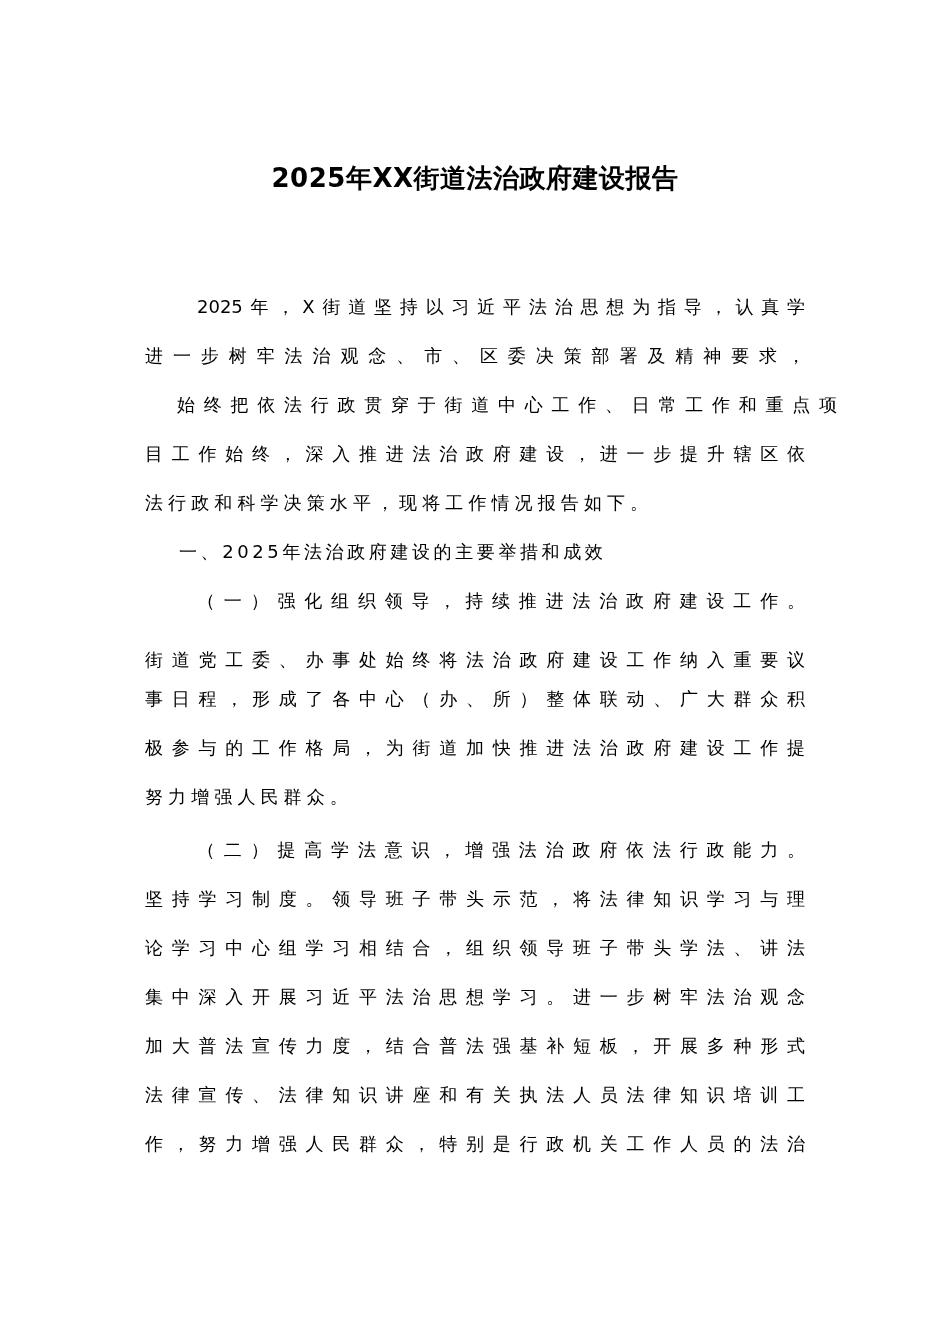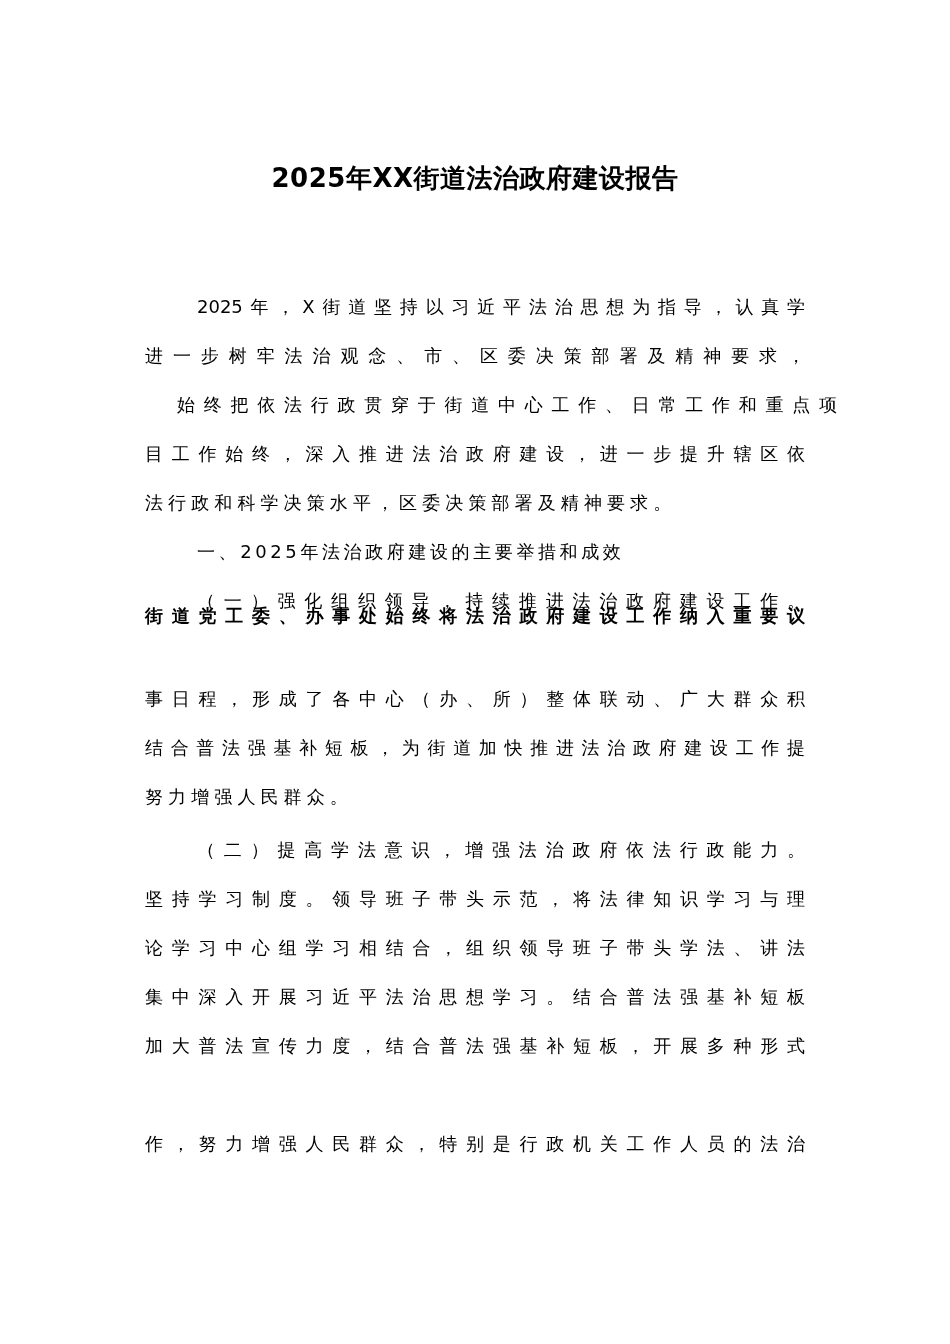--- a/index.html
+++ b/index.html
@@ -49,47 +49,48 @@
     }
     .line.last {
       text-align-last: left;
       letter-spacing: 5.1px;
     }
     .line.indent {
       left: 197px;
       width: 608px;
     }
     .line.heading {
-      left: 197px;
+      left: 179px;
       width: 560px;
       text-align-last: left;
       letter-spacing: 3.6px;
     }
   </style>
 </head>
 <body>
 
 <div class="page">
 
   <div class="title">2025年XX街道法治政府建设报告</div>
 
   <div class="line indent" style="top:282px;">2025年，X街道坚持以习近平法治思想为指导，认真学</div>
   <div class="line" style="top:331px;">进一步树牢法治观念、市、区委决策部署及精神要求，</div>
   <div class="line" style="top:380px;margin-left:32px;">始终把依法行政贯穿于街道中心工作、日常工作和重点项</div>
   <div class="line" style="top:429px;">目工作始终，深入推进法治政府建设，进一步提升辖区依</div>
-  <div class="line last" style="top:478px;">法行政和科学决策水平，区委决策部署及精神要求。</div>
+  <div class="line last" style="top:478px;">法行政和科学决策水平，现将工作情况报告如下。</div>
 
   <div class="line heading" style="top:527px;">一、2025年法治政府建设的主要举措和成效</div>
 
   <div class="line indent" style="top:576px;">（一）强化组织领导，持续推进法治政府建设工作。</div>
-  <div class="line" style="top:591px;font-weight:bold;">街道党工委、办事处始终将法治政府建设工作纳入重要议</div>
+  <div class="line" style="top:635px;">街道党工委、办事处始终将法治政府建设工作纳入重要议</div>
   <div class="line" style="top:674px;">事日程，形成了各中心（办、所）整体联动、广大群众积</div>
-  <div class="line" style="top:723px;">结合普法强基补短板，为街道加快推进法治政府建设工作提</div>
+  <div class="line" style="top:723px;">极参与的工作格局，为街道加快推进法治政府建设工作提</div>
   <div class="line last" style="top:772px;">努力增强人民群众。</div>
 
   <div class="line indent" style="top:825px;">（二）提高学法意识，增强法治政府依法行政能力。</div>
   <div class="line" style="top:874px;">坚持学习制度。领导班子带头示范，将法律知识学习与理</div>
   <div class="line" style="top:923px;">论学习中心组学习相结合，组织领导班子带头学法、讲法</div>
-  <div class="line" style="top:972px;">集中深入开展习近平法治思想学习。结合普法强基补短板</div>
+  <div class="line" style="top:972px;">集中深入开展习近平法治思想学习。进一步树牢法治观念</div>
   <div class="line" style="top:1021px;">加大普法宣传力度，结合普法强基补短板，开展多种形式</div>
+  <div class="line" style="top:1070px;">法律宣传、法律知识讲座和有关执法人员法律知识培训工</div>
   <div class="line" style="top:1119px;">作，努力增强人民群众，特别是行政机关工作人员的法治</div>
 
 </div>
 
 </body></html>

